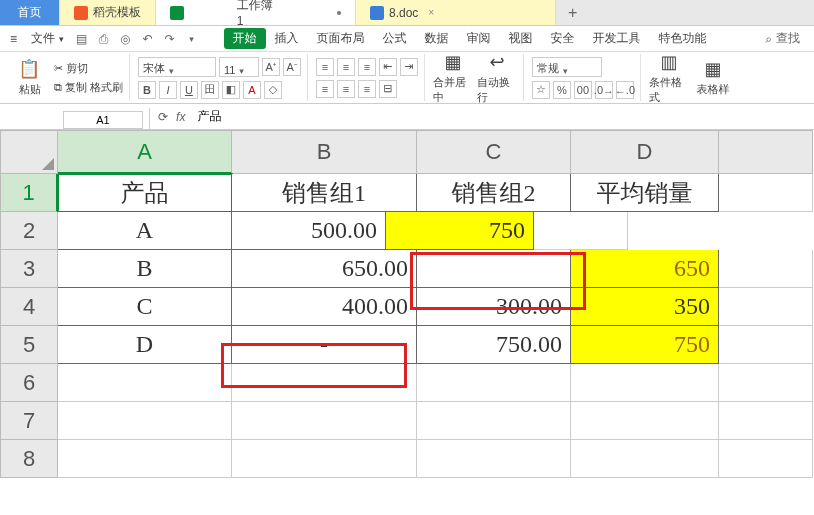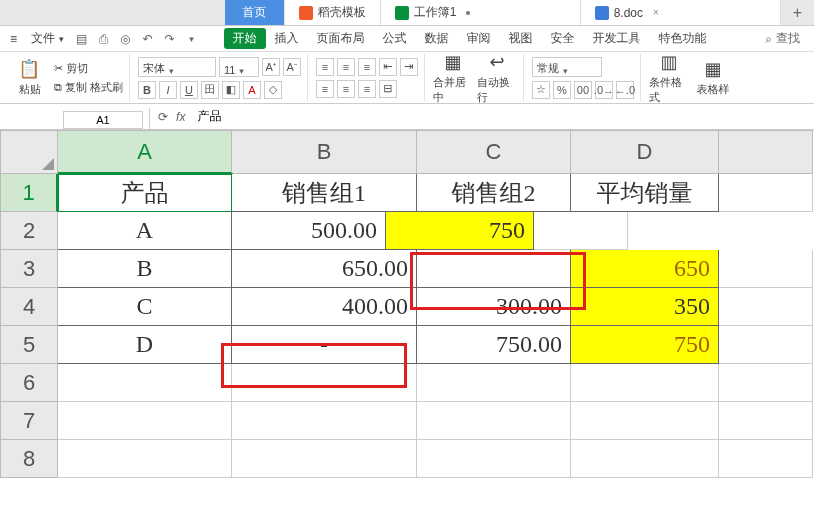--- a/index.html
+++ b/index.html
@@ -13,41 +13,41 @@
     color: #333;
   }
   
   .tabs {
     display: flex;
     align-items: center;
     height: 26px;
     background: #e8e8e8;
     border-bottom: 1px solid #ccc;
     overflow: hidden;
-    justify-content: flex-end;
   }
   .tab {
     display: flex;
     align-items: center;
     padding: 0 14px;
     height: 100%;
     font-size: 12px;
     color: #444;
     position: relative;
-    background: #ffffff;
+    background: #fef9c3;
     border-right: 1px solid #ddd;
   }
   .tab.home {
     background: #4a8fe2;
     color: #fff;
     width: 60px;
     justify-content: center;
   }
   .tab.active {
     background: #fff;
+    gap: 48px;
   }
   .tab-icon {
     width: 14px;
     height: 14px;
     margin-right: 5px;
     display: inline-block;
     border-radius: 2px;
   }
   .ic-orange { background: #f05a28; }
   .ic-green { background: #0a8f3c; }

